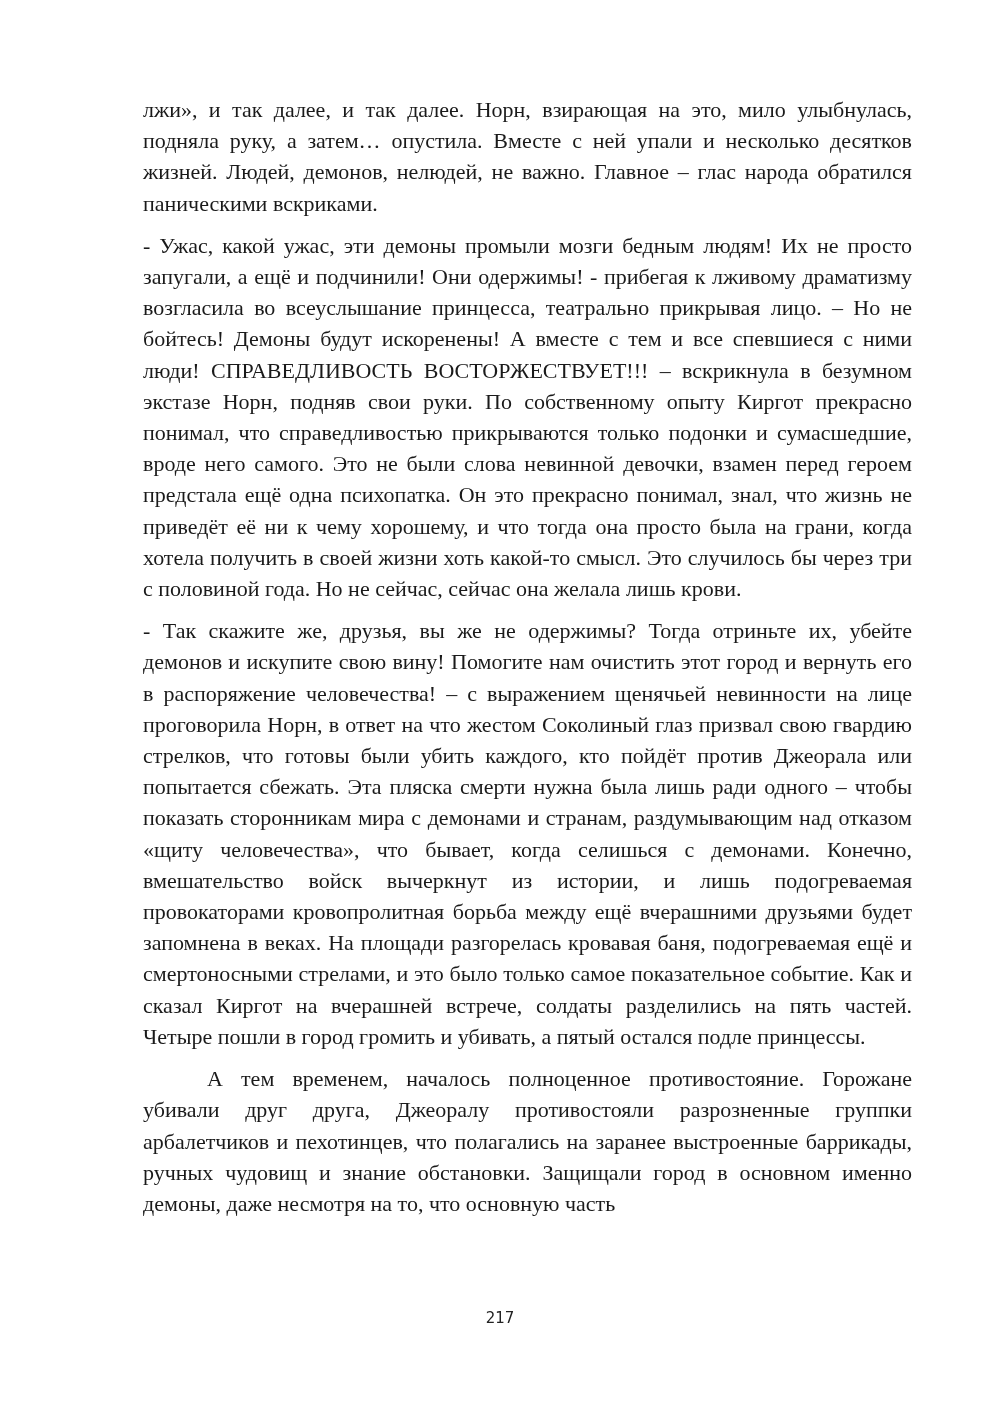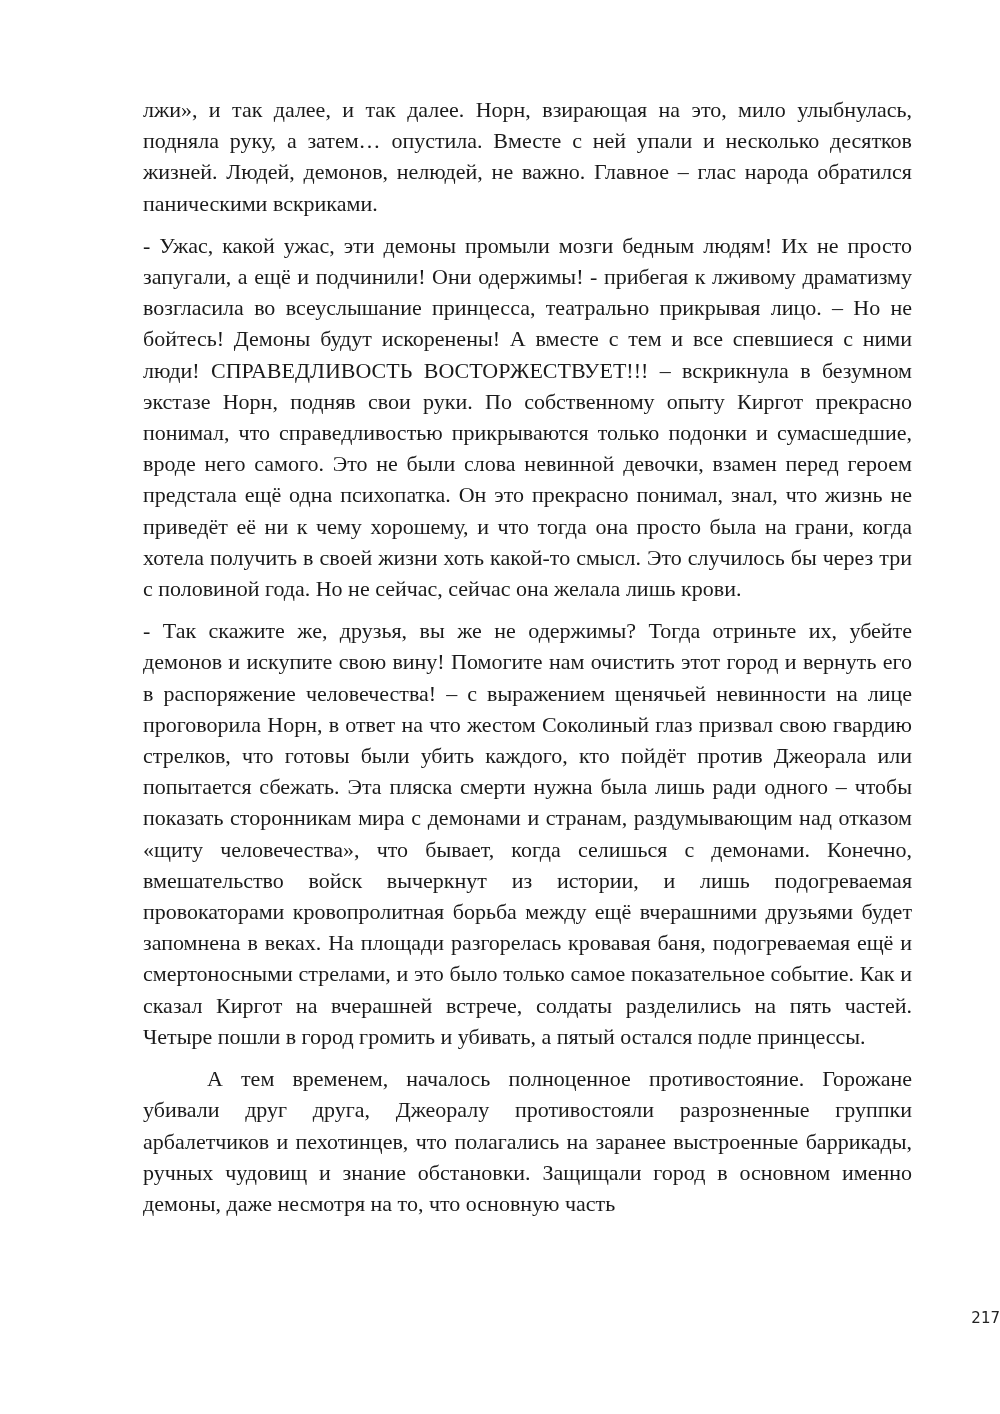--- a/index.html
+++ b/index.html
@@ -5,21 +5,21 @@
   html, body { margin: 0; padding: 0; background: #ffffff; }
   body { width: 1000px; height: 1414px; position: relative; overflow: hidden; }
   .page-body {
     position: absolute; left: 143px; top: 94px; width: 785px;
     font-family: "Liberation Serif", serif; font-size: 22px; line-height: 31.2px;
     color: #1a1a1a; text-align: justify;
   }
   .para { margin: 0 16px 11px 0; }
   .para.indent { text-indent: 64px; }
   .page-number {
-    position: absolute; left: 0; width: 1000px; top: 1309px; text-align: right;
+    position: absolute; left: 0; width: 1000px; top: 1309px; text-align: center;
     font-family: "DejaVu Sans", sans-serif; font-size: 15px; color: #222;
   }
 </style>
 </head>
 <body>
 
 <div class="page-body">
   <p class="para">лжи», и так далее, и так далее. Норн, взирающая на это, мило улыбнулась, подняла руку, а затем… опустила. Вместе с ней упали и несколько десятков жизней. Людей, демонов, нелюдей, не важно. Главное – глас народа обратился паническими вскриками.</p>
   <p class="para">- Ужас, какой ужас, эти демоны промыли мозги бедным людям! Их не просто запугали, а ещё и подчинили! Они одержимы! - прибегая к лживому драматизму возгласила во всеуслышание принцесса, театрально прикрывая лицо. – Но не бойтесь! Демоны будут искоренены! А вместе с тем и все спевшиеся с ними люди! СПРАВЕДЛИВОСТЬ ВОСТОРЖЕСТВУЕТ!!! – вскрикнула в безумном экстазе Норн, подняв свои руки. По собственному опыту Киргот прекрасно понимал, что справедливостью прикрываются только подонки и сумасшедшие, вроде него самого. Это не были слова невинной девочки, взамен перед героем предстала ещё одна психопатка. Он это прекрасно понимал, знал, что жизнь не приведёт её ни к чему хорошему, и что тогда она просто была на грани, когда хотела получить в своей жизни хоть какой-то смысл. Это случилось бы через три с половиной года. Но не сейчас, сейчас она желала лишь крови.</p>
   <p class="para">- Так скажите же, друзья, вы же не одержимы? Тогда отриньте их, убейте демонов и искупите свою вину! Помогите нам очистить этот город и вернуть его в распоряжение человечества! – с выражением щенячьей невинности на лице проговорила Норн, в ответ на что жестом Соколиный глаз призвал свою гвардию стрелков, что готовы были убить каждого, кто пойдёт против Джеорала или попытается сбежать. Эта пляска смерти нужна была лишь ради одного – чтобы показать сторонникам мира с демонами и странам, раздумывающим над отказом «щиту человечества», что бывает, когда селишься с демонами. Конечно, вмешательство войск вычеркнут из истории, и лишь подогреваемая провокаторами кровопролитная борьба между ещё вчерашними друзьями будет запомнена в веках. На площади разгорелась кровавая баня, подогреваемая ещё и смертоносными стрелами, и это было только самое показательное событие. Как и сказал Киргот на вчерашней встрече, солдаты разделились на пять частей. Четыре пошли в город громить и убивать, а пятый остался подле принцессы.</p>

